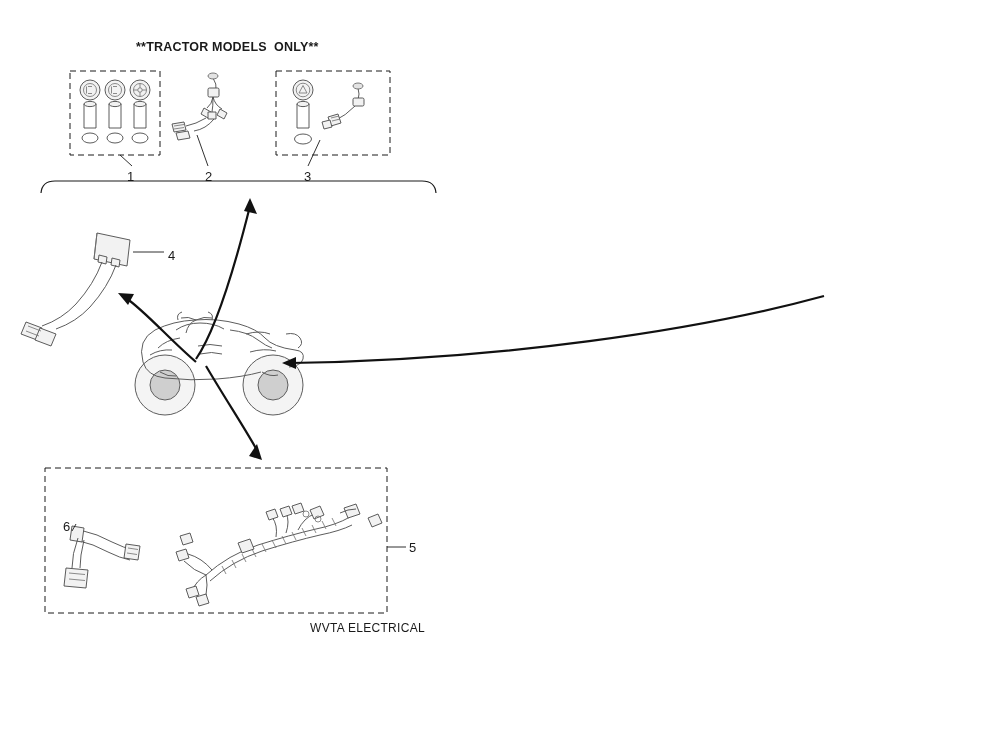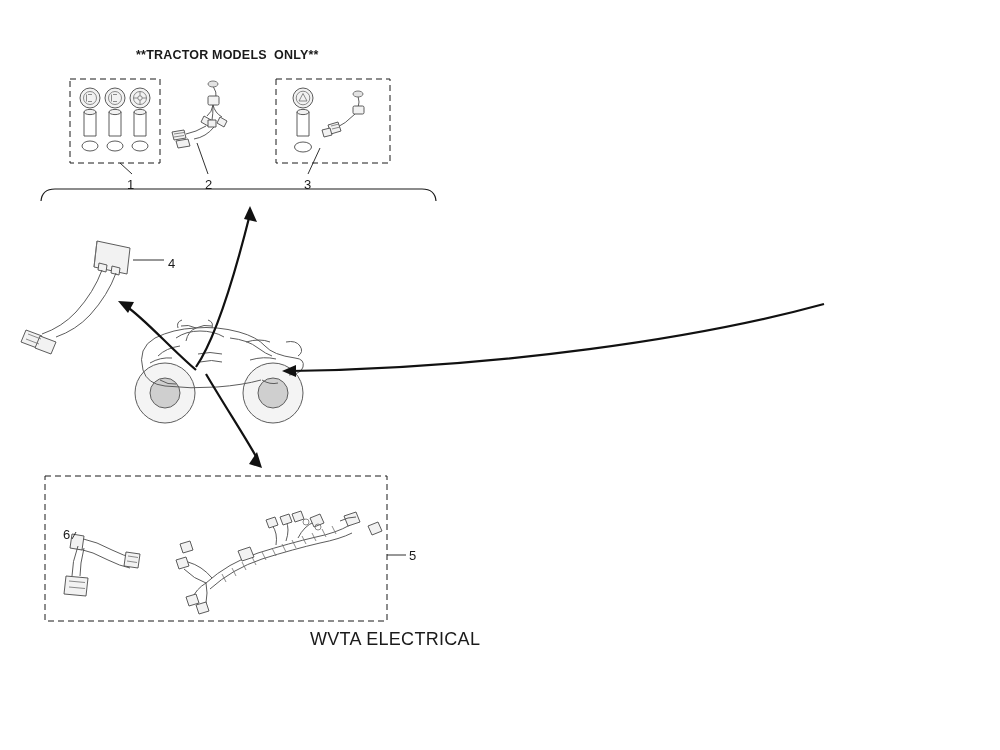--- a/index.html
+++ b/index.html
@@ -9,37 +9,37 @@
   }
   body {
     width: 1000px;
     height: 750px;
     position: relative;
     font-family: "Liberation Sans", sans-serif;
     overflow: hidden;
   }
   #diagram-root {
     position: absolute;
-    left: 0; top: 8px;
+    left: 0; top: 0;
     width: 1000px;
     height: 612px;
   }
   .label {
     position: absolute;
     font-family: "Liberation Sans", sans-serif;
     color: #1a1a1a;
     white-space: pre;
   }
   .title-label {
     font-size: 12.5px;
     font-weight: bold;
     letter-spacing: 0.2px;
   }
   .footer-label {
-    font-size: 18px;
+    font-size: 12px;
     letter-spacing: 0.3px;
   }
   .callout-label {
     font-size: 13px;
   }
   svg { display: block; }
   .ln { fill: none; stroke: #1a1a1a; }
   .thin { stroke-width: 0.9; }
   .med { stroke-width: 1.2; }
   .dash { stroke-dasharray: 6 4; stroke-width: 1; }

